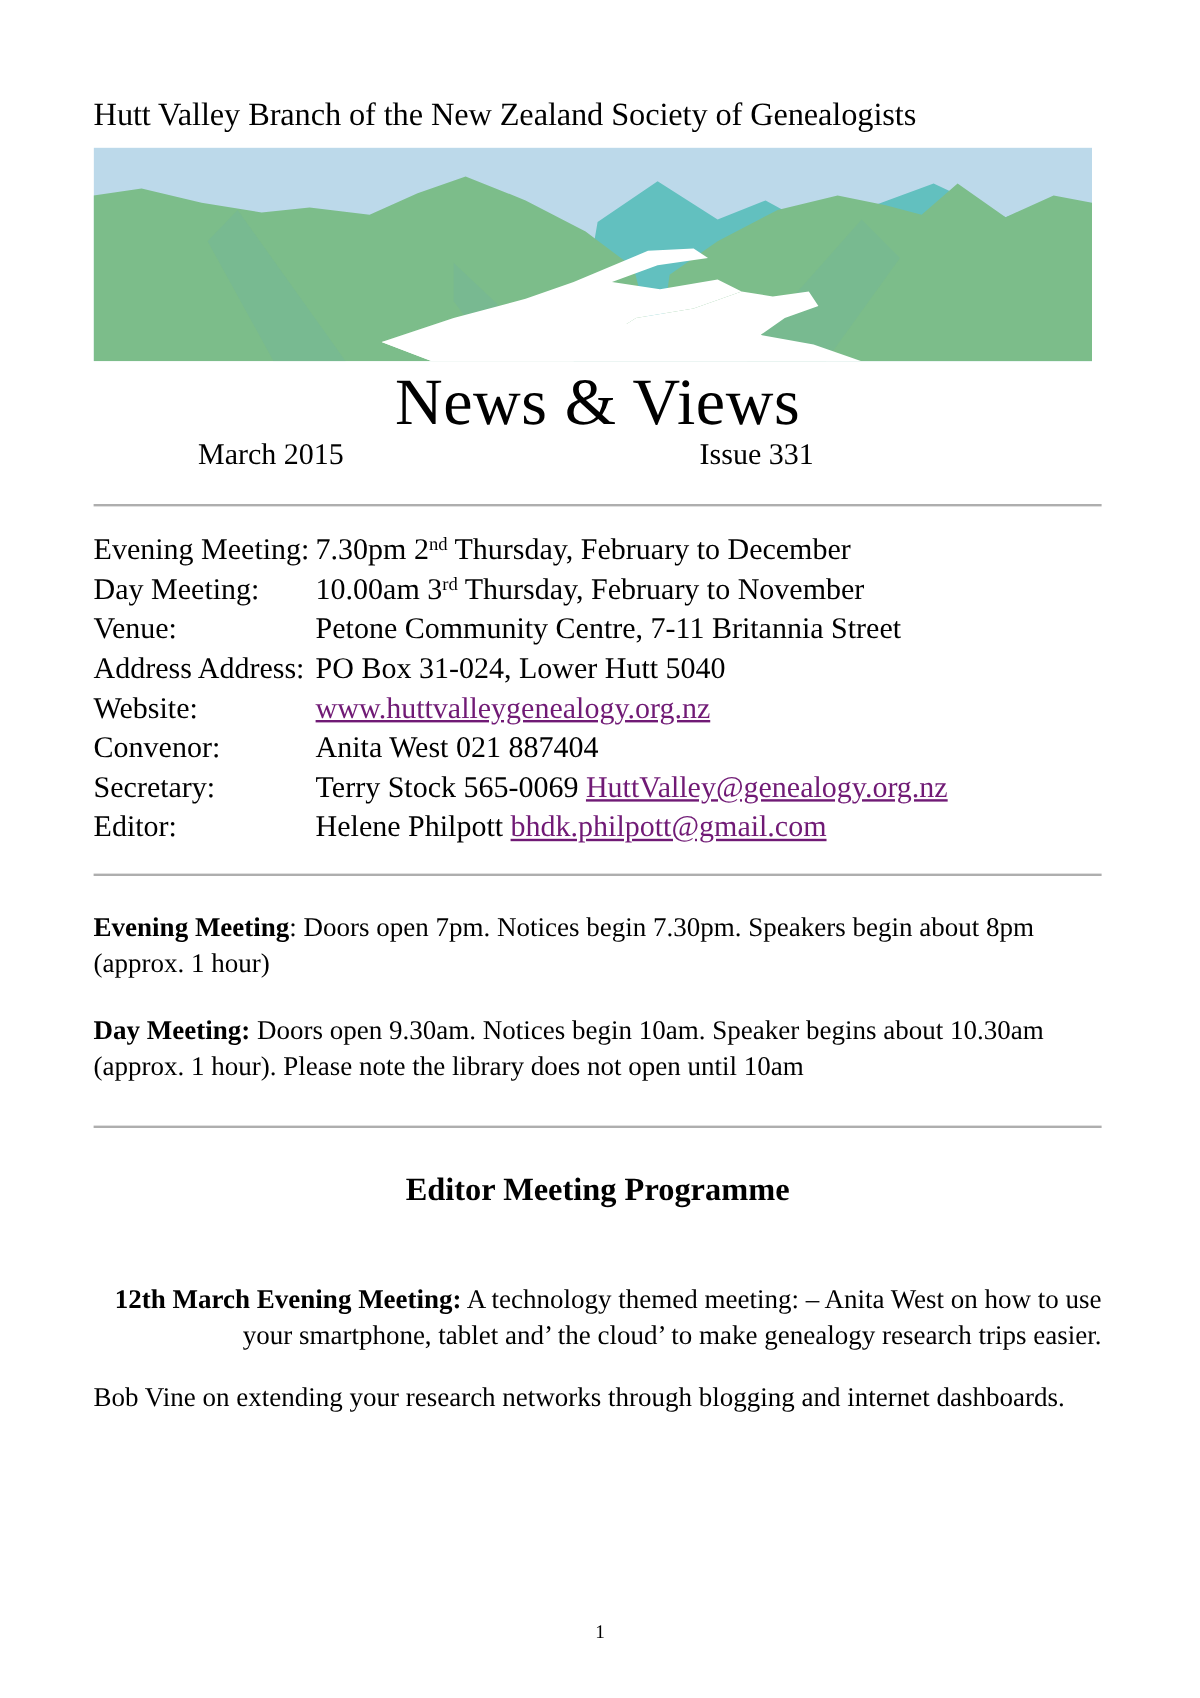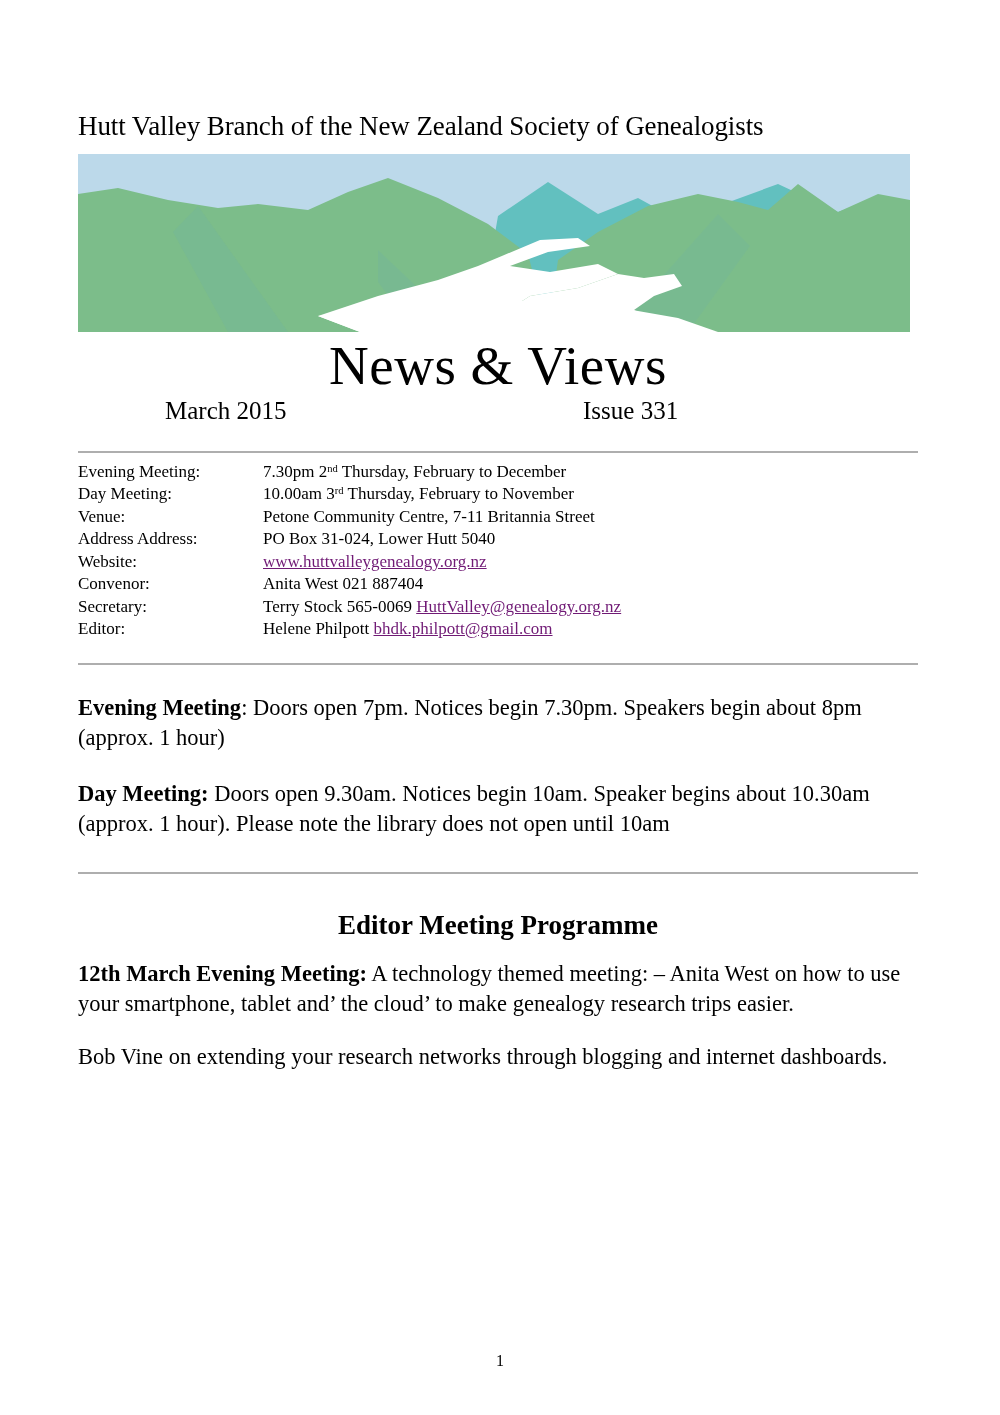--- a/index.html
+++ b/index.html
@@ -23,21 +23,21 @@
   .content {
     position: absolute;
     left: 78px;
     top: 0;
     width: 840px;
   }
 
   
   .org-title {
     margin: 0;
-    padding-top: 111px;
+    padding-top: 80px;
     font-size: 27px;
     font-weight: normal;
     letter-spacing: -0.1px;
     line-height: 1.15;
     white-space: nowrap;
   }
 
   .banner {
     margin-top: 12px;
     width: 832px;
@@ -79,23 +79,23 @@
     border-top: 2px solid #aeaeae;
     margin: 0;
     width: 840px;
   }
   .rule-1 { margin-top: 16px; }
   .rule-2 { margin-top: 22px; }
   .rule-3 { margin-top: 33px; }
 
   
   .contact {
-    margin-top: 8px;
+    margin-top: 20px;
     border-collapse: collapse;
-    font-size: 17px;
+    font-size: 25px;
     line-height: 1.32;
   }
   .contact td {
     padding: 0;
     vertical-align: top;
     white-space: nowrap;
   }
   .contact td.label { width: 185px; }
   sup {
     font-size: 0.62em;
@@ -123,21 +123,21 @@
     font-size: 27px;
     font-weight: bold;
     margin: 0;
     padding-top: 36px;
   }
   .prog-para {
     font-size: 22.5px;
     line-height: 1.35;
     margin: 0;
   }
-  .prog-1 { margin-top: 18px; }
+  .prog-1 { margin-top: 61px; text-align: right; }
   .prog-2 { margin-top: 22px; }
 
   
   .page-number {
     position: absolute;
     top: 1352px;
     left: 0;
     width: 1000px;
     text-align: center;
     font-size: 16px;

